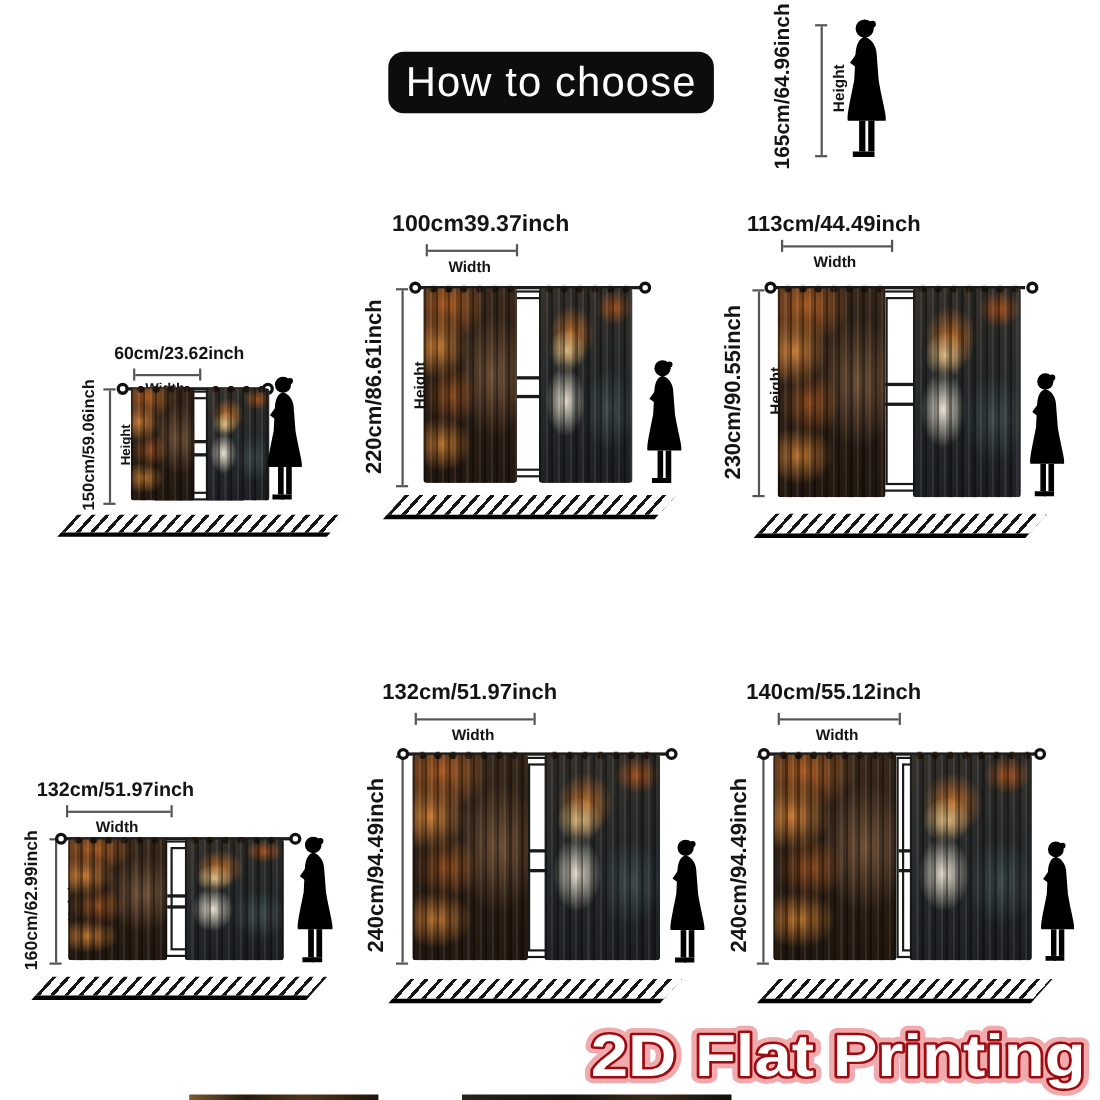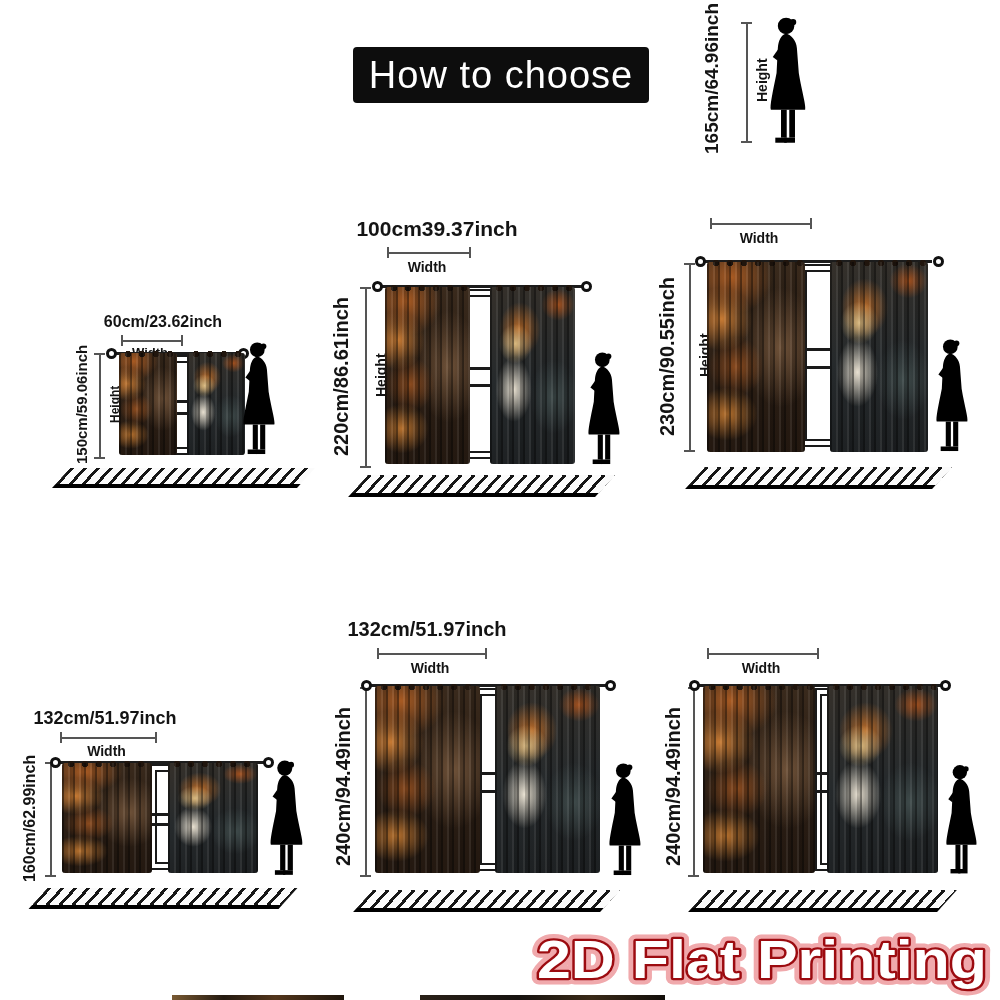--- a/index.html
+++ b/index.html
@@ -1,20 +1,20 @@
 <!DOCTYPE html>
 <html><head>
 <meta charset="utf-8">
 <style>
   html,body{margin:0;padding:0;background:#fff;}
   .stage{position:relative;width:1000px;height:1000px;background:#ffffff;overflow:hidden;
          font-family:"Liberation Sans",sans-serif;color:#141414;}
 
   
-  .title-badge{position:absolute;background:#0d0d0d;color:#fff;border-radius:4px;
+  .title-badge{position:absolute;background:#0d0d0d;color:#fff;border-radius:14px;
                display:flex;align-items:center;justify-content:center;
                font-size:38px;font-weight:500;letter-spacing:1px;}
 
   
   .diagram{position:absolute;}
   .diagram > *, .ref-person > *{position:absolute;}
   .wlabel{font-weight:700;text-align:center;white-space:nowrap;}
   .wcap{font-weight:700;font-size:14px;text-align:center;}
   .vtext{writing-mode:vertical-rl;transform:rotate(180deg);font-weight:700;white-space:nowrap;
          display:flex;align-items:center;justify-content:center;}
@@ -114,21 +114,21 @@
       <div class="wbar" style="top:57%;"></div>
     </div>
     <div class="panel panel-l" style="left:83px;top:48px;width:58px;height:102px;"></div>
     <div class="panel panel-r" style="left:151px;top:48px;width:58px;height:102px;"></div>
     <svg class="person" style="left:206px;top:35px;width:34px;height:117px;">
         <use href="#person-shape"></use>
       </svg>
     <div class="floor" style="left:25px;top:163px;width:245px;height:20px;"></div>
   </div>
 
-  <div class="diagram" style="left:320px;top:209px;width:310px;height:295px;">
+  <div class="diagram" style="left:320px;top:184px;width:310px;height:295px;">
     <div class="wlabel" style="left:17px;top:8px;width:200px;font-size:21px;">100cm39.37inch</div>
     <div class="mh" style="left:67px;top:38px;width:80px;"></div>
     <div class="wcap" style="left:67px;top:50px;width:80px;">Width</div>
     <div class="vtext" style="left:8px;top:80px;width:26px;height:175px;font-size:20px;">220cm/86.61inch</div>
     <div class="mv" style="left:40px;top:78px;height:177px;"></div>
     <div class="vtext vcap" style="left:54px;top:78px;width:14px;height:177px;">Height</div>
     <div class="rod" style="left:60px;top:76px;width:203px;"></div>
     <div class="ring" style="left:52px;top:72px;"></div>
     <div class="ring" style="left:261px;top:72px;"></div>
     <div class="window" style="left:140px;top:80px;width:40px;height:170px;">
@@ -137,20 +137,21 @@
     </div>
     <div class="panel panel-l" style="left:65px;top:78px;width:85px;height:177px;"></div>
     <div class="panel panel-r" style="left:170px;top:78px;width:85px;height:177px;"></div>
     <svg class="person" style="left:267px;top:142px;width:34px;height:115px;">
         <use href="#person-shape"></use>
       </svg>
     <div class="floor" style="left:38px;top:266px;width:247px;height:22px;"></div>
   </div>
 
   <div class="diagram" style="left:650px;top:185px;width:330px;height:310px;">
+    <div class="wlabel" style="left:8px;top:8px;width:200px;font-size:20px;">113cm/44.49inch</div>
     <div class="mh" style="left:60px;top:33px;width:98px;"></div>
     <div class="wcap" style="left:60px;top:45px;width:98px;">Width</div>
     <div class="vtext" style="left:4px;top:83px;width:26px;height:177px;font-size:20px;">230cm/90.55inch</div>
     <div class="mv" style="left:34px;top:78px;height:185px;"></div>
     <div class="vtext vcap" style="left:48px;top:78px;width:14px;height:185px;">Height</div>
     <div class="rod" style="left:55px;top:75px;width:227px;"></div>
     <div class="ring" style="left:45px;top:71px;"></div>
     <div class="ring" style="left:283px;top:71px;"></div>
     <div class="window" style="left:150px;top:79px;width:40px;height:183px;">
       <div class="wbar" style="top:46%;"></div>
@@ -202,20 +203,21 @@
     </div>
     <div class="panel panel-l" style="left:55px;top:76px;width:105px;height:187px;"></div>
     <div class="panel panel-r" style="left:175px;top:76px;width:105px;height:187px;"></div>
     <svg class="person" style="left:288px;top:152px;width:34px;height:115px;">
         <use href="#person-shape"></use>
       </svg>
     <div class="floor" style="left:43px;top:280px;width:247px;height:22px;"></div>
   </div>
 
   <div class="diagram" style="left:650px;top:610px;width:340px;height:305px;">
+    <div class="wlabel" style="left:8px;top:8px;width:200px;font-size:20px;">140cm/55.12inch</div>
     <div class="mh" style="left:57px;top:38px;width:108px;"></div>
     <div class="wcap" style="left:57px;top:50px;width:108px;">Width</div>
     <div class="vtext" style="left:10px;top:88px;width:26px;height:177px;font-size:20px;">240cm/94.49inch</div>
     <div class="mv" style="left:38px;top:77px;height:186px;"></div>
     <div class="vtext vcap" style="left:52px;top:77px;width:14px;height:186px;">Height</div>
     <div class="rod" style="left:48px;top:74px;width:247px;"></div>
     <div class="ring" style="left:39px;top:70px;"></div>
     <div class="ring" style="left:290px;top:70px;"></div>
     <div class="window" style="left:165px;top:78px;width:36px;height:183px;">
       <div class="wbar" style="top:46%;"></div>

